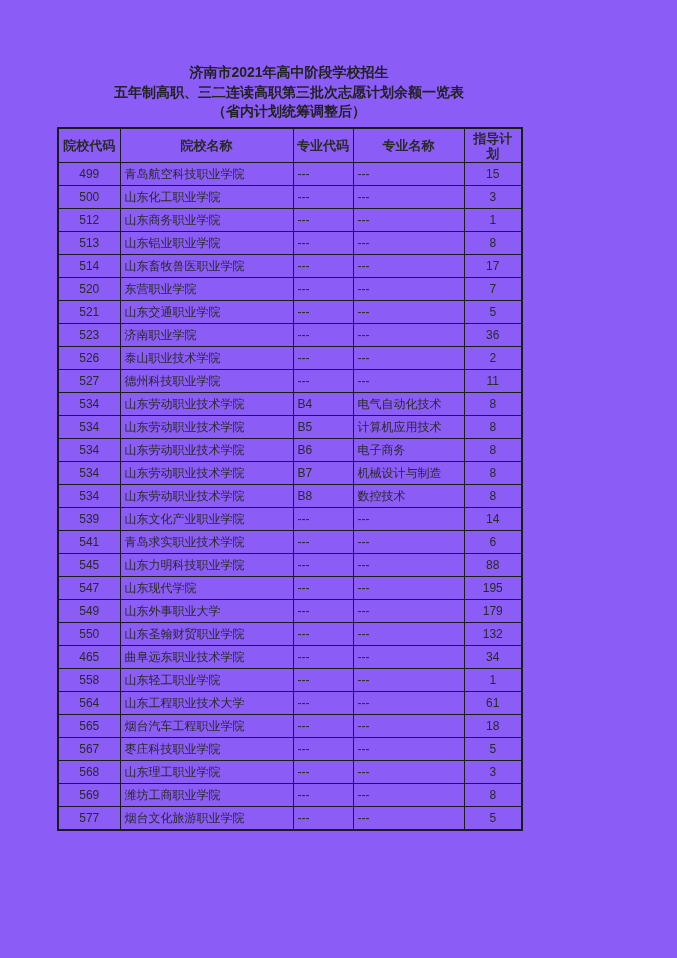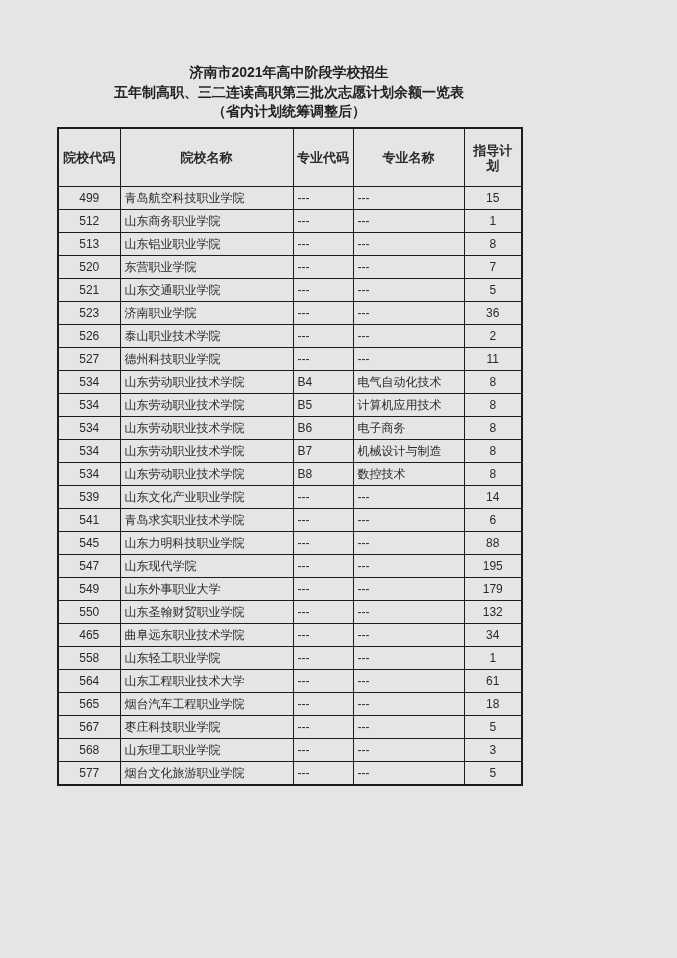--- a/index.html
+++ b/index.html
@@ -5,21 +5,21 @@
   html, body {
     margin: 0;
     padding: 0;
     background: #ffffff;
     font-family: "Liberation Sans", sans-serif;
   }
   #page {
     position: relative;
     width: 677px;
     height: 958px;
-    background: #e5e5e5;
+    background: #8b5cf6;
     color: #262626;
     overflow: hidden;
   }
   .sheet {
     position: absolute;
     left: 57px;
     top: 0;
     width: 464px;
   }
   .title-block {
@@ -52,21 +52,21 @@
     overflow: hidden;
     white-space: nowrap;
   }
   .plan-table th {
     height: 33px;
     font-size: 13px;
     font-weight: bold;
     text-align: center;
     white-space: normal;
     line-height: 15px;
-    padding: 12px 3px;
+    padding: 0 3px;
   }
   .plan-table td {
     height: 22px;
     line-height: 22px;
   }
   .plan-table td.center { text-align: center; }
   .plan-table td.left   { text-align: left; }
   col.c1 { width: 62px; }
   col.c2 { width: 173px; }
   col.c3 { width: 60px; }
@@ -103,34 +103,48 @@
       </thead>
       <tbody id="table-body">
           <tr>
             <td class="center">499</td>
             <td class="left">青岛航空科技职业学院</td>
             <td class="left">---</td>
             <td class="left">---</td>
             <td class="center">15</td>
           </tr>
           <tr>
+            <td class="center">500</td>
+            <td class="left">山东化工职业学院</td>
+            <td class="left">---</td>
+            <td class="left">---</td>
+            <td class="center">3</td>
+          </tr>
+          <tr>
             <td class="center">512</td>
             <td class="left">山东商务职业学院</td>
             <td class="left">---</td>
             <td class="left">---</td>
             <td class="center">1</td>
           </tr>
           <tr>
             <td class="center">513</td>
             <td class="left">山东铝业职业学院</td>
             <td class="left">---</td>
             <td class="left">---</td>
             <td class="center">8</td>
           </tr>
           <tr>
+            <td class="center">514</td>
+            <td class="left">山东畜牧兽医职业学院</td>
+            <td class="left">---</td>
+            <td class="left">---</td>
+            <td class="center">17</td>
+          </tr>
+          <tr>
             <td class="center">520</td>
             <td class="left">东营职业学院</td>
             <td class="left">---</td>
             <td class="left">---</td>
             <td class="center">7</td>
           </tr>
           <tr>
             <td class="center">521</td>
             <td class="left">山东交通职业学院</td>
             <td class="left">---</td>
@@ -269,20 +283,27 @@
             <td class="left">---</td>
             <td class="left">---</td>
             <td class="center">5</td>
           </tr>
           <tr>
             <td class="center">568</td>
             <td class="left">山东理工职业学院</td>
             <td class="left">---</td>
             <td class="left">---</td>
             <td class="center">3</td>
+          </tr>
+          <tr>
+            <td class="center">569</td>
+            <td class="left">潍坊工商职业学院</td>
+            <td class="left">---</td>
+            <td class="left">---</td>
+            <td class="center">8</td>
           </tr>
           <tr>
             <td class="center">577</td>
             <td class="left">烟台文化旅游职业学院</td>
             <td class="left">---</td>
             <td class="left">---</td>
             <td class="center">5</td>
           </tr>
         </tbody>
     </table>

